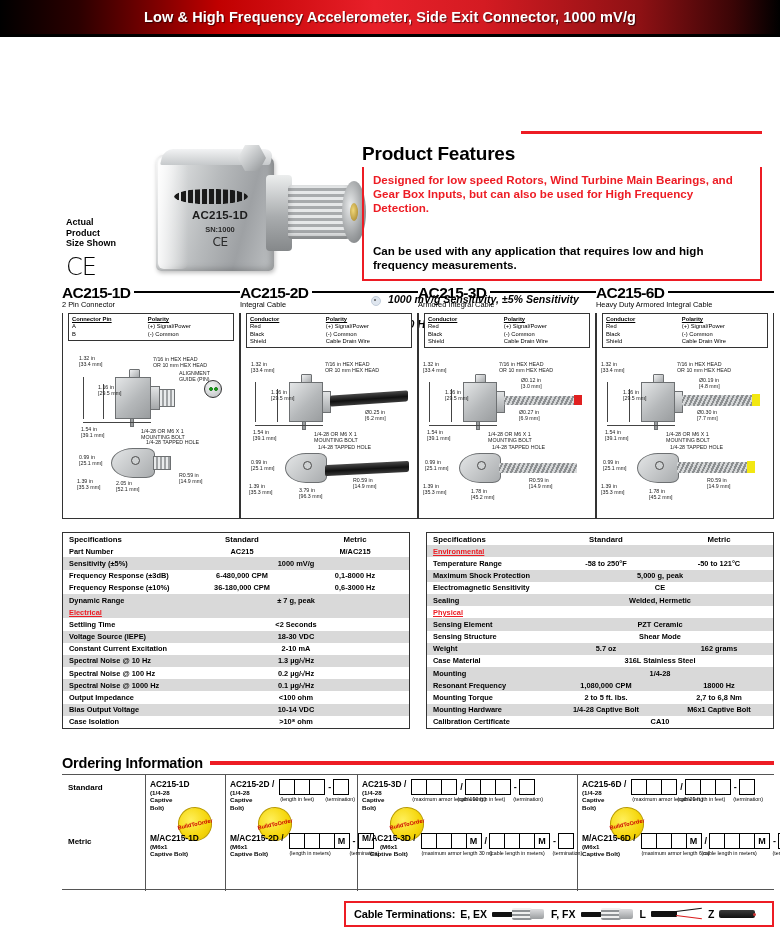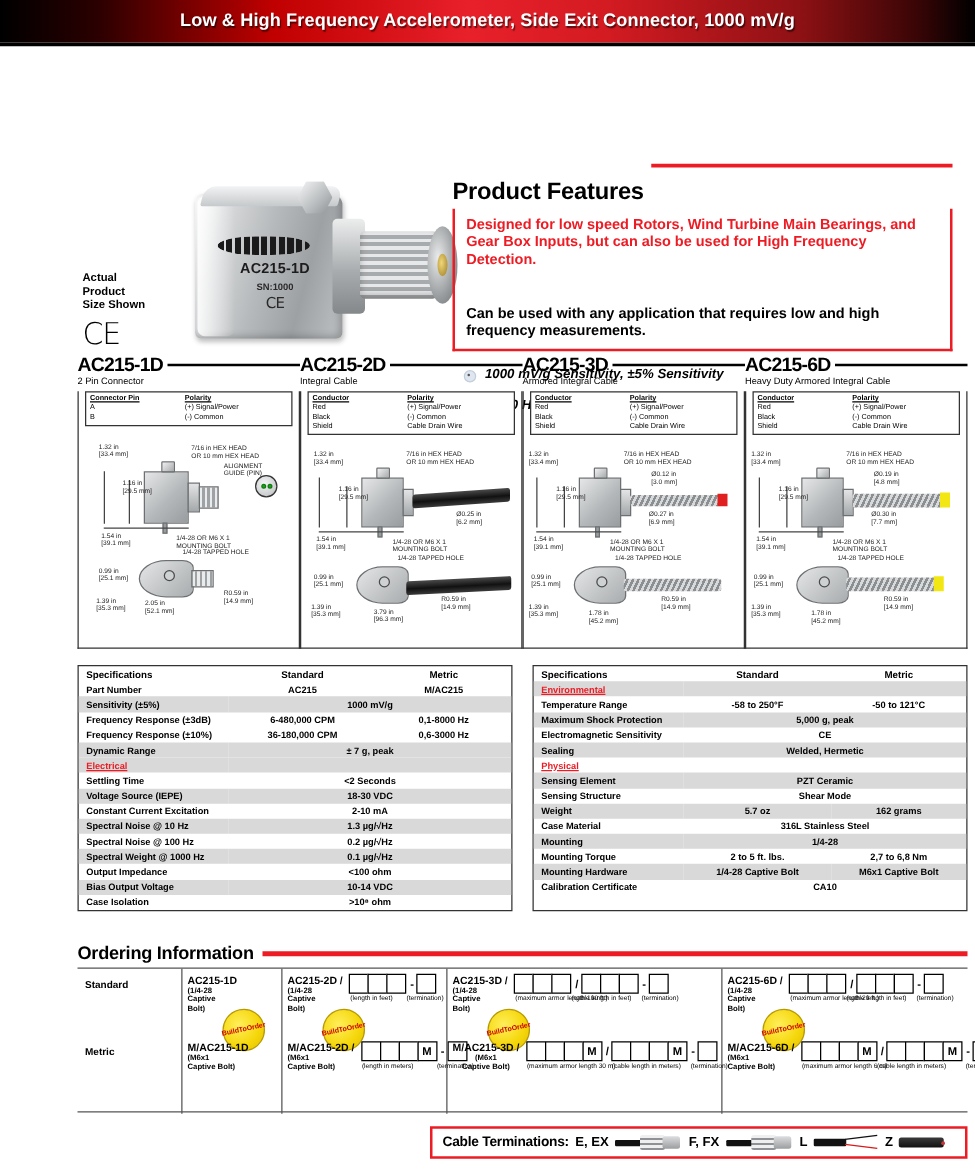--- a/index.html
+++ b/index.html
@@ -729,21 +729,21 @@
           </tr>
           <tr class="alt">
             <td>Spectral Noise @ 10 Hz</td>
             <td class="c-span" colspan="2">1.3 µg/√Hz</td>
           </tr>
           <tr>
             <td>Spectral Noise @ 100 Hz</td>
             <td class="c-span" colspan="2">0.2 µg/√Hz</td>
           </tr>
           <tr class="alt">
-            <td>Spectral Weight @ 1000 Hz</td>
+            <td>Spectral Noise @ 1000 Hz</td>
             <td class="c-span" colspan="2">0.1 µg/√Hz</td>
           </tr>
           <tr>
             <td>Output Impedance</td>
             <td class="c-span" colspan="2">&lt;100 ohm</td>
           </tr>
           <tr class="alt">
             <td>Bias Output Voltage</td>
             <td class="c-span" colspan="2">10-14 VDC</td>
           </tr>
@@ -800,20 +800,25 @@
             <td class="c-std">5.7 oz</td>
             <td class="c-met">162 grams</td>
           </tr>
           <tr>
             <td>Case Material</td>
             <td class="c-span" colspan="2">316L Stainless Steel</td>
           </tr>
           <tr class="alt">
             <td>Mounting</td>
             <td class="c-span" colspan="2">1/4-28</td>
+          </tr>
+          <tr class="alt">
+            <td>Resonant Frequency</td>
+            <td class="c-std">1,080,000 CPM</td>
+            <td class="c-met">18000 Hz</td>
           </tr>
           <tr>
             <td>Mounting Torque</td>
             <td class="c-std">2 to 5 ft. lbs.</td>
             <td class="c-met">2,7 to 6,8 Nm</td>
           </tr>
           <tr class="alt">
             <td>Mounting Hardware</td>
             <td class="c-std">1/4-28 Captive Bolt</td>
             <td class="c-met">M6x1 Captive Bolt</td>

